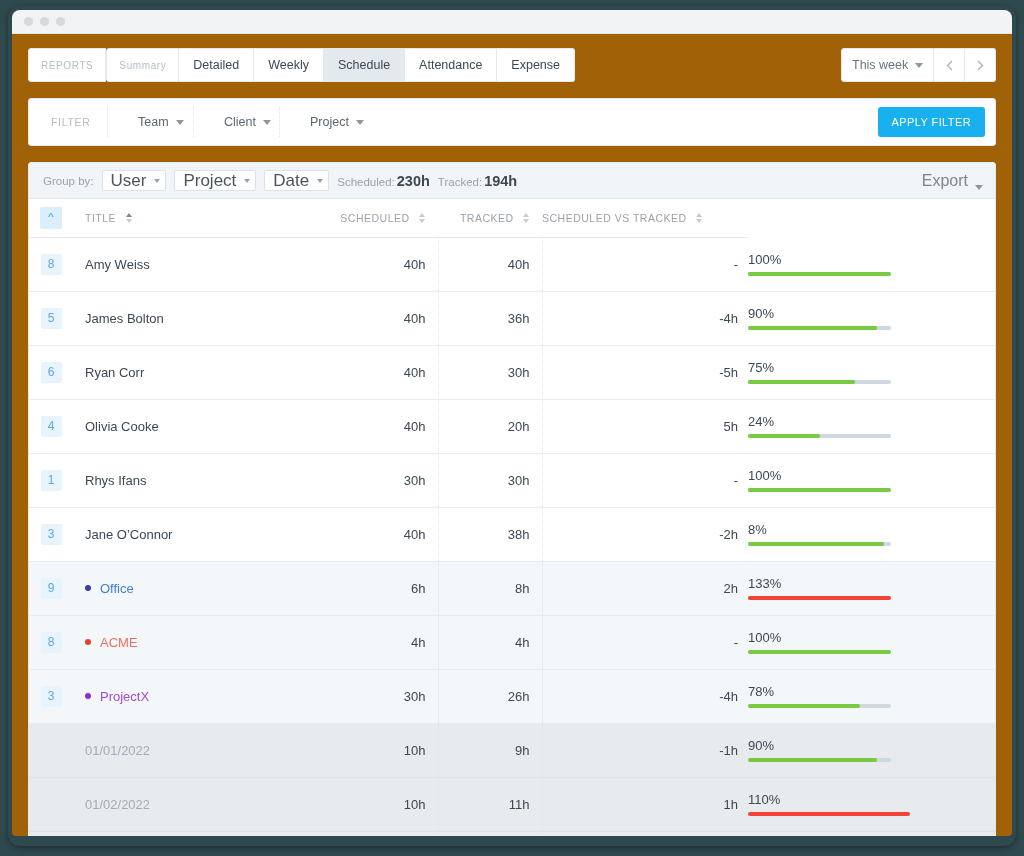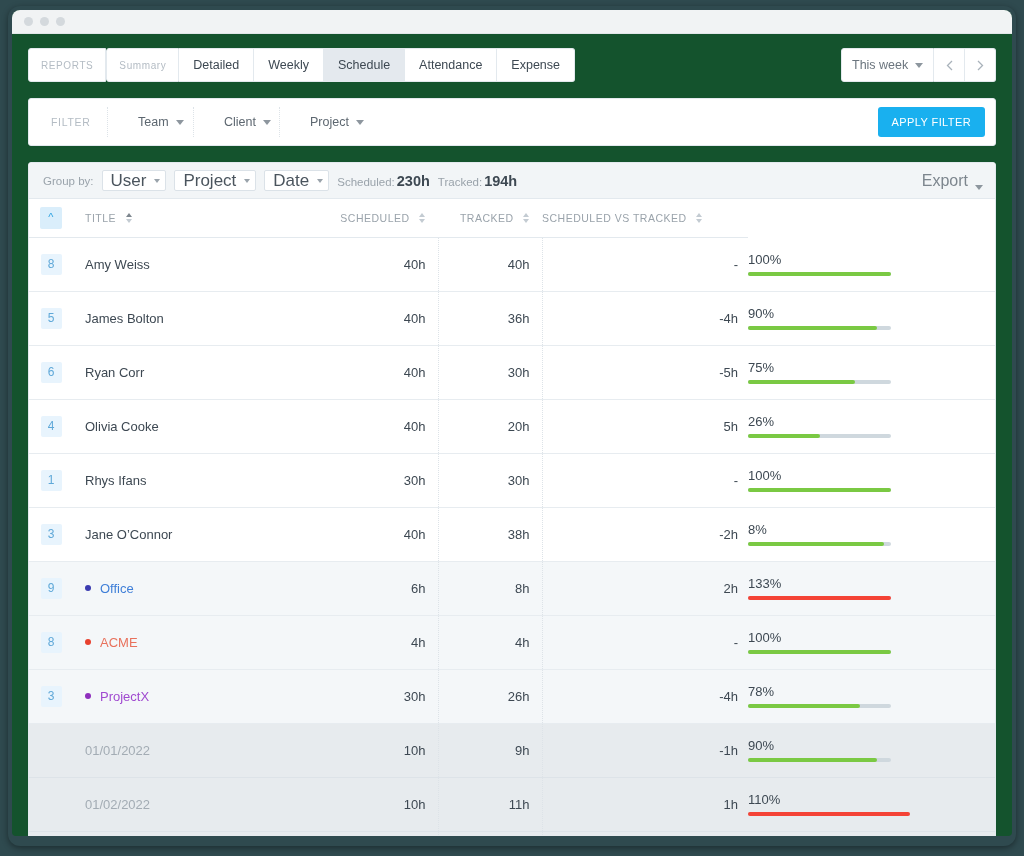--- a/index.html
+++ b/index.html
@@ -13,21 +13,21 @@
     position: absolute;
     left: 8px; top: 6px;
     width: 1008px; height: 840px;
     background: #2f4a4f;
     border-radius: 12px;
     padding: 4px 4px 10px 4px;
     box-shadow: 0 2px 6px rgba(0,0,0,.4);
   }
   .browser {
     width: 1000px; height: 826px;
-    background: #14532d;
+    background: #a16207;
     border-radius: 8px 8px 4px 4px;
     overflow: hidden;
     position: relative;
   }
   
   .titlebar {
     height: 24px;
     background: #f1f3f4;
     border-bottom: 1px solid #e2e6e9;
     display: flex; align-items: center;
@@ -423,21 +423,21 @@
                 <td class="c-title">
                   <span class="titlecell">
                     <span>Olivia Cooke</span>
                   </span>
                 </td>
                 <td class="c-sched">40h</td>
                 <td class="c-track">20h</td>
                 <td class="c-diff">5h</td>
                 <td class="c-vs">
                   <div class="vswrap">
-                    <span class="pct">26%</span>
+                    <span class="pct">24%</span>
                     <div class="track">
                       <div class="fill" style="width: 50%; background: rgb(122, 201, 67);"></div>
                     </div>
                   </div>
                 </td>
               </tr>
               <tr class="">
                 <td class="c-toggle"><span class="badge">1</span></td>
                 <td class="c-title">
                   <span class="titlecell">

